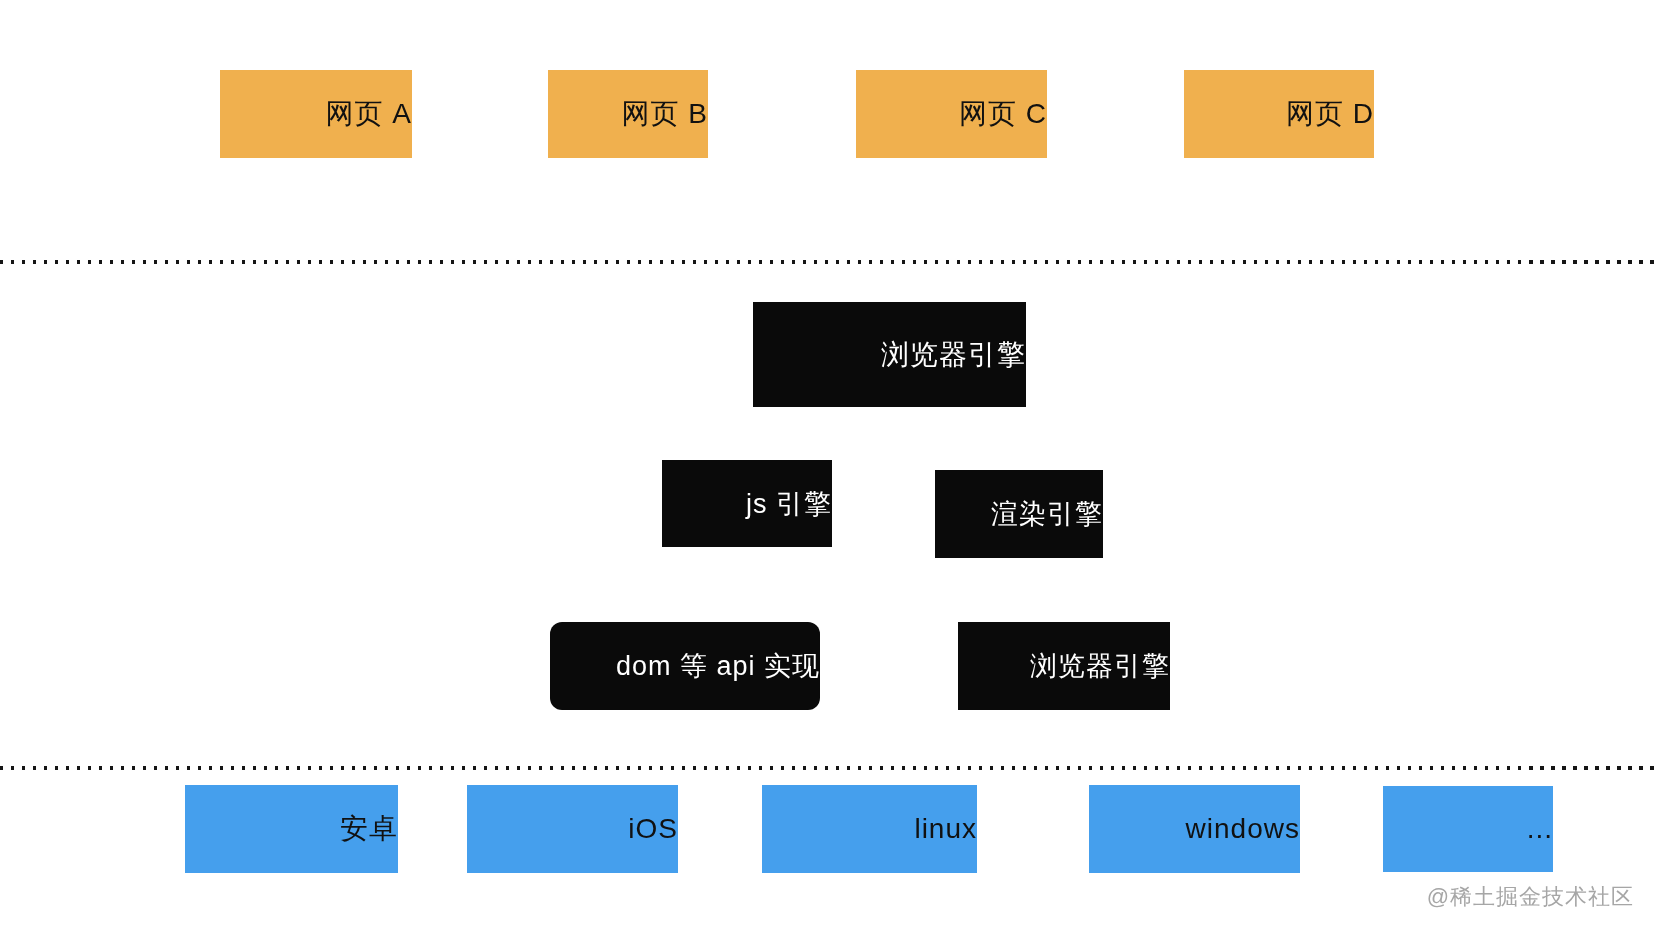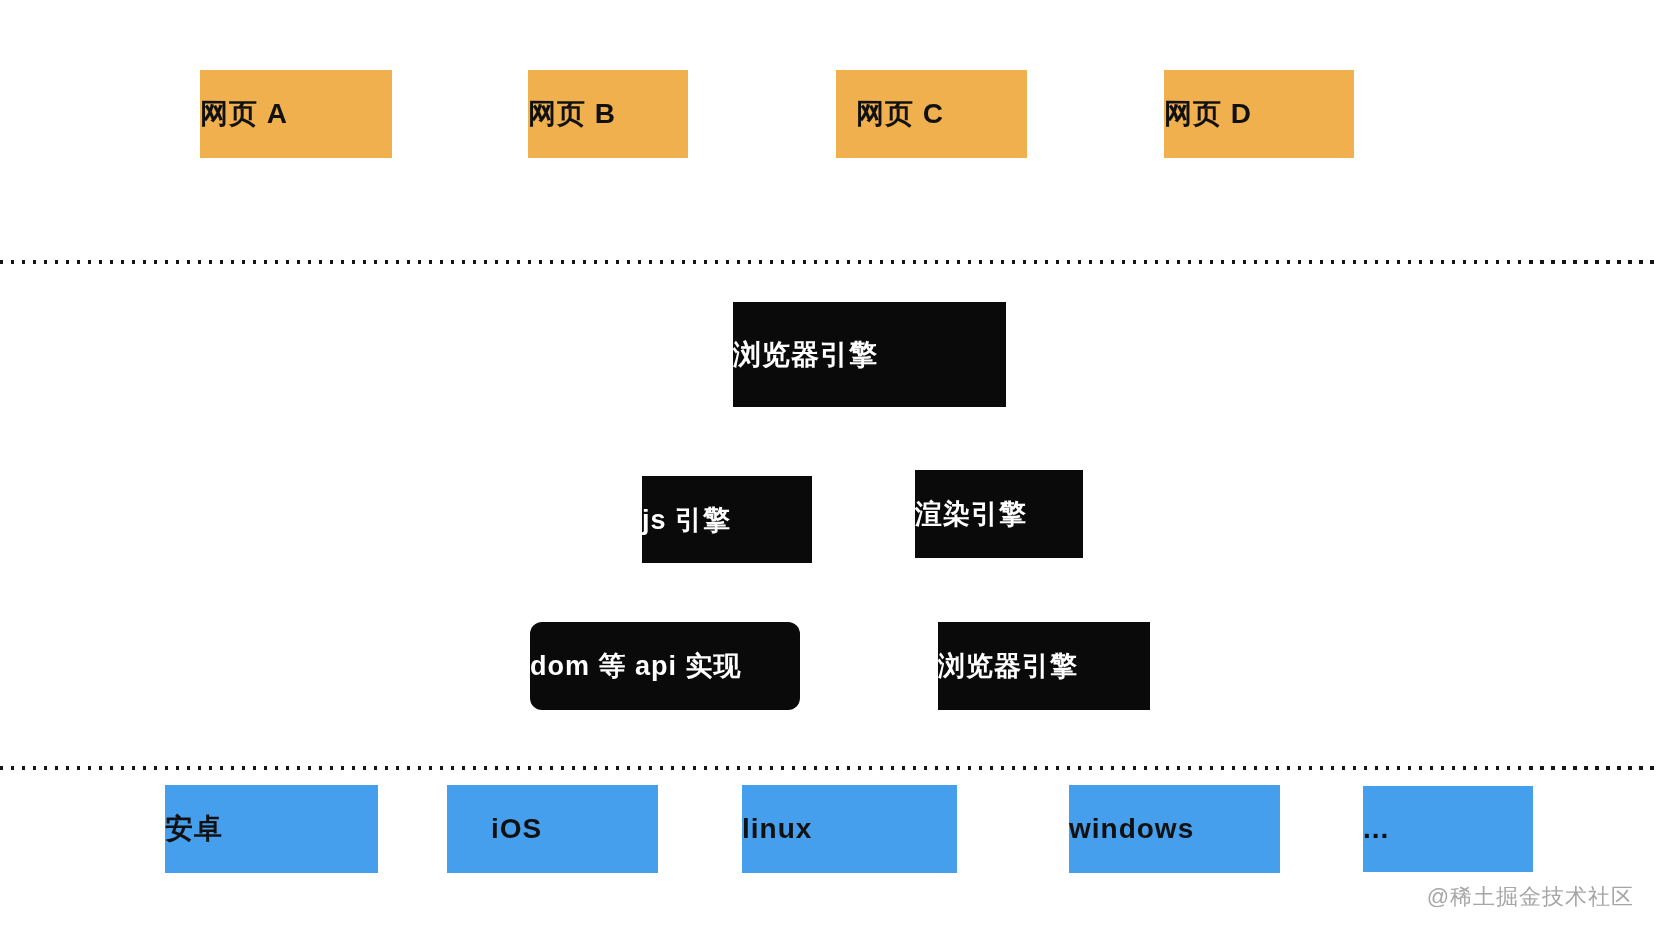--- a/index.html
+++ b/index.html
@@ -20,25 +20,26 @@
     position:relative;
     width:1656px;
     height:926px;
     background:#ffffff;
     overflow:hidden;
   }
   .box{
     position:absolute;
     display:flex;
     align-items:center;
-    justify-content:flex-start;
-    font-weight:700;
+    justify-content:flex-end;
+    font-weight:400;
     font-size:28px;
     letter-spacing:1px;
     white-space:nowrap;
+    margin-left:20px;
   }
   .box.webpage{
     background:var(--webpage-box);
     color:var(--box-text-dark);
   }
   .box.engine{
     background:var(--engine-box);
     color:var(--box-text-light);
   }
   .box.platform{
@@ -59,21 +60,21 @@
     );
   }
   
   .webpage-a{left:200px;top:70px;width:192px;height:88px;}
   .webpage-b{left:528px;top:70px;width:160px;height:88px;}
   .webpage-c{left:836px;top:70px;width:191px;height:88px;padding-left:20px;}
   .webpage-d{left:1164px;top:70px;width:190px;height:88px;}
   .divider-top{top:260px;}
   
   .browser-engine{left:733px;top:302px;width:273px;height:105px;}
-  .js-engine{left:642px;top:476px;width:170px;height:87px;font-size:27px;}
+  .js-engine{left:642px;top:460px;width:170px;height:87px;font-size:27px;}
   .render-engine{left:915px;top:470px;width:168px;height:88px;font-size:27px;}
   .dom-api{left:530px;top:622px;width:270px;height:88px;font-size:27px;border-radius:12px;}
   .render-impl{left:938px;top:622px;width:212px;height:88px;font-size:27px;}
   .divider-bottom{top:766px;}
   
   .platform-android{left:165px;top:785px;width:213px;height:88px;}
   .platform-ios{left:447px;top:785px;width:211px;height:88px;padding-left:44px;}
   .platform-linux{left:742px;top:785px;width:215px;height:88px;}
   .platform-windows{left:1069px;top:785px;width:211px;height:88px;}
   .platform-more{left:1363px;top:786px;width:170px;height:86px;}

